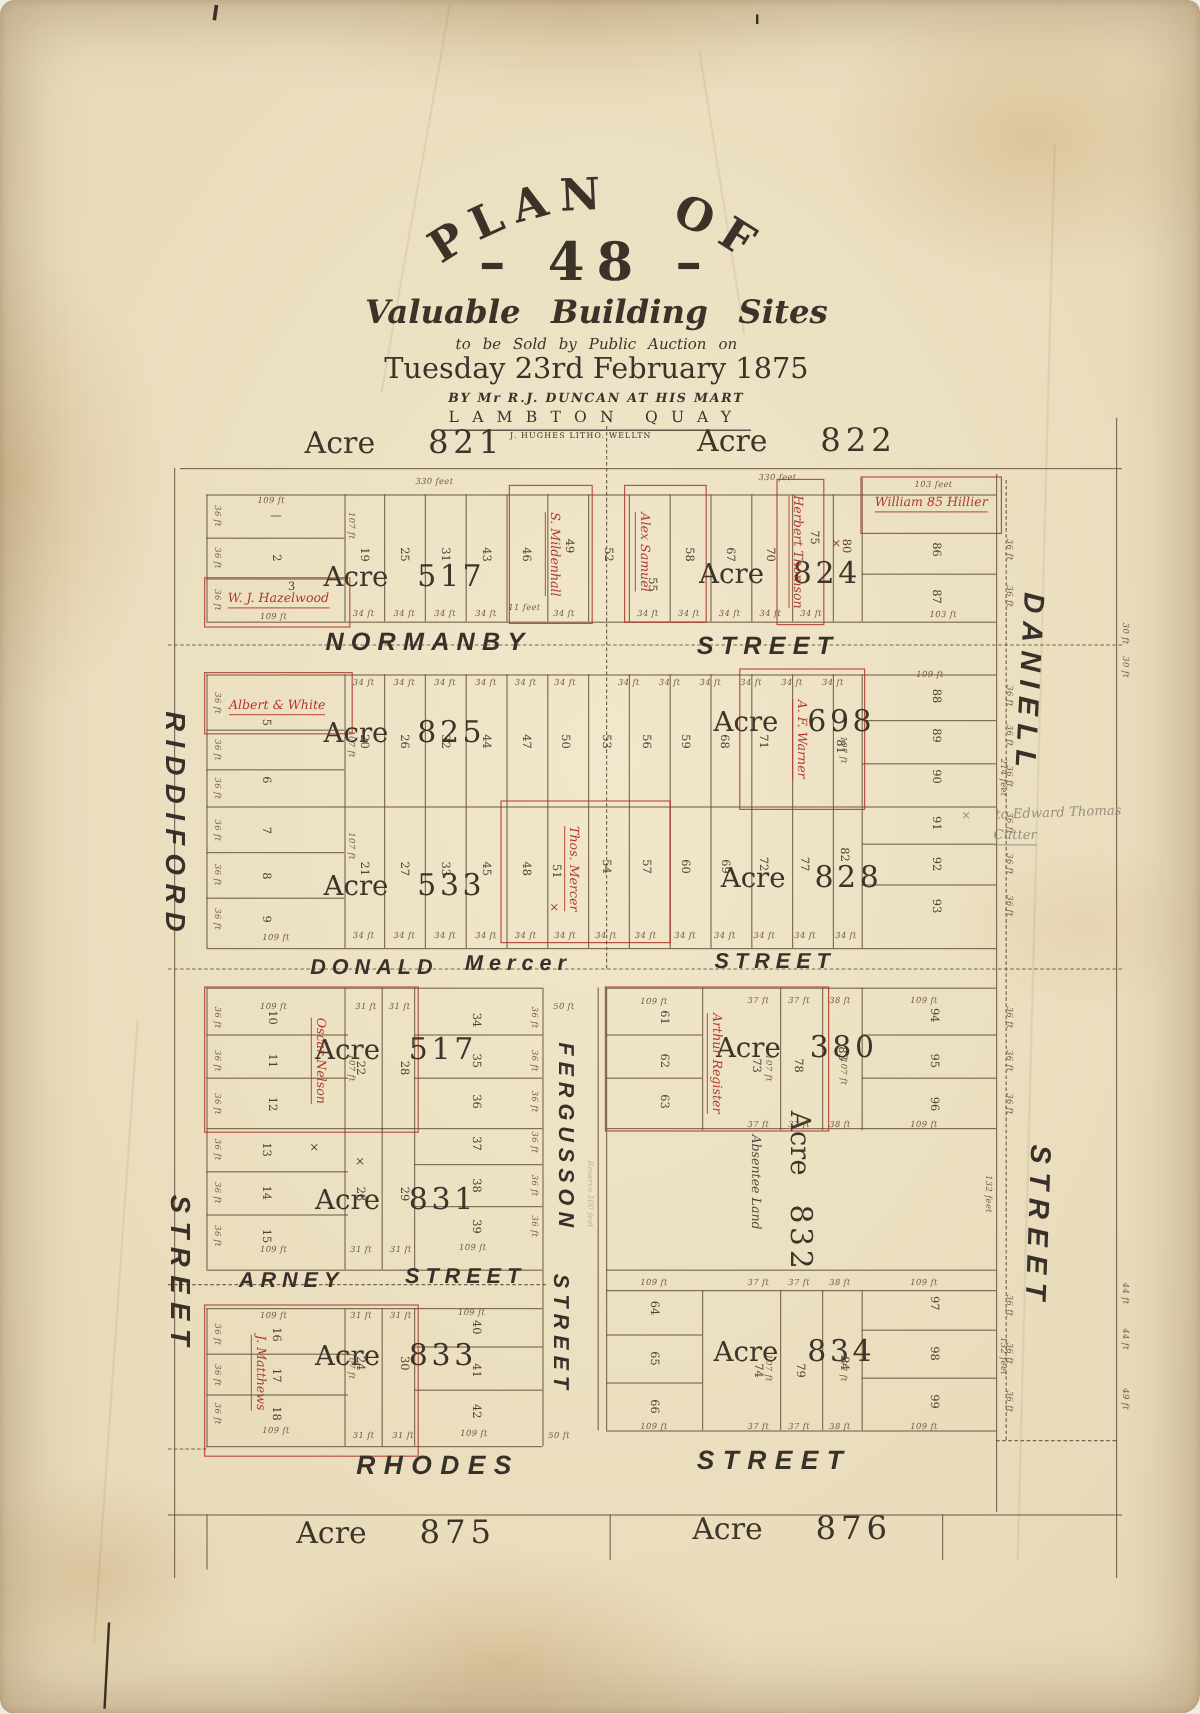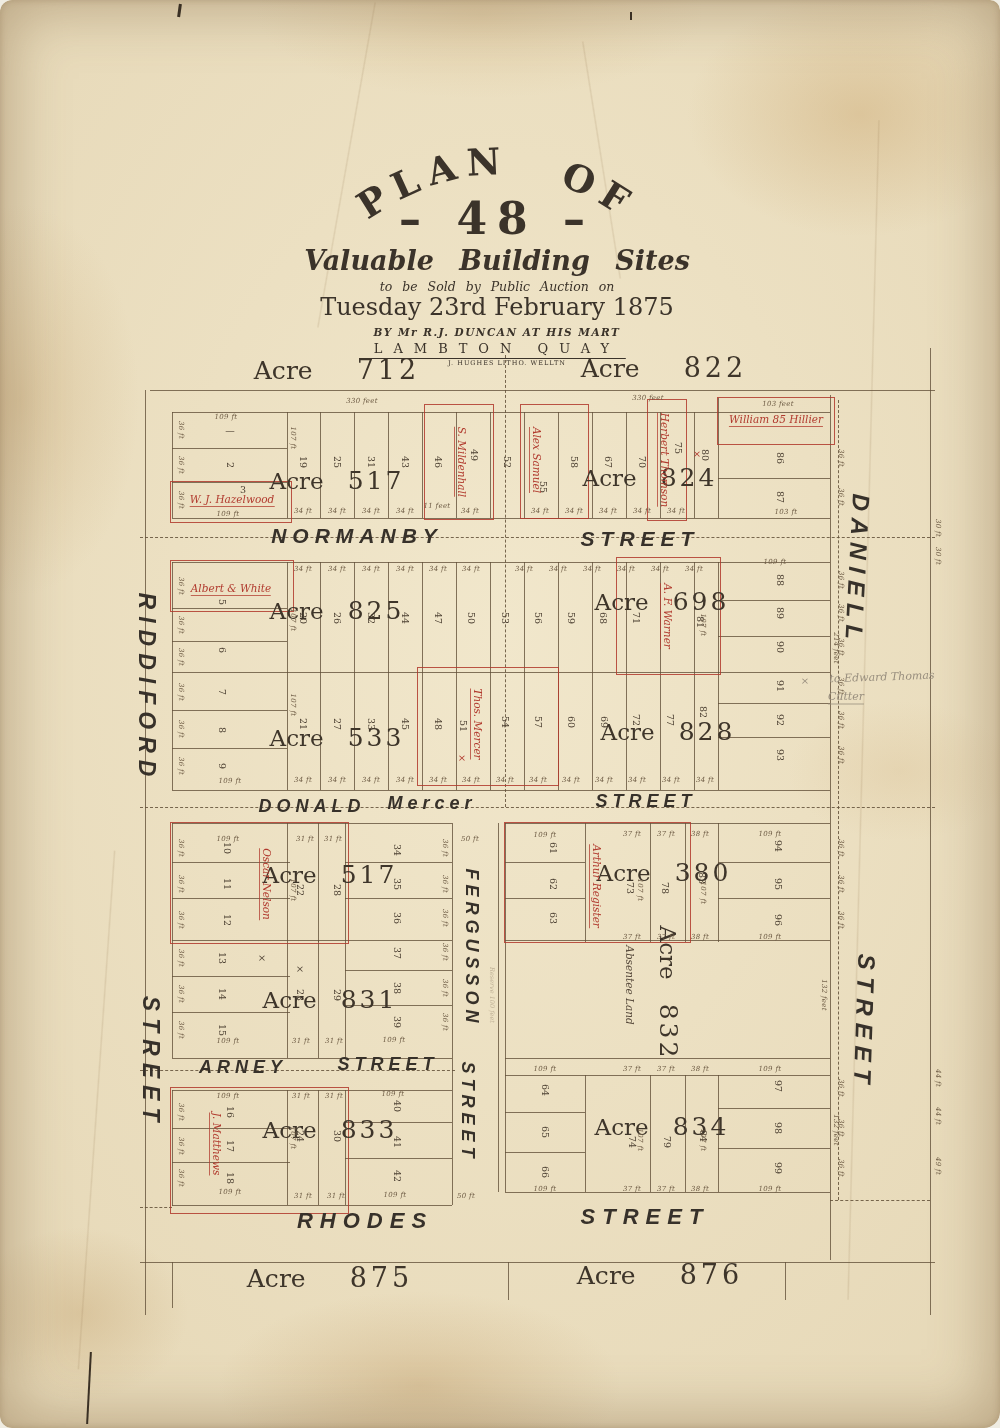--- a/index.html
+++ b/index.html
@@ -43,21 +43,21 @@
   
   .title-el{position:absolute;color:#3b332a;white-space:nowrap;transform:translateX(-50%);}
   .arc{position:absolute;left:332px;top:136px;}
   .arctext{font-family:"DejaVu Serif",serif;font-weight:bold;font-size:37px;fill:#3b332a;letter-spacing:9px;word-spacing:28px;}
   #t99{left:497px;top:193px;font-weight:bold;font-size:44px;letter-spacing:10px;}
   #t1{left:497px;top:245px;font-style:italic;font-weight:bold;font-size:27px;word-spacing:16px;}
   #t2{left:497px;top:279px;font-style:italic;font-size:12.5px;word-spacing:6px;}
   #t3{left:497px;top:293px;font-size:24px;}
   #t4{left:497px;top:326px;font-style:italic;font-weight:bold;font-size:10.5px;letter-spacing:1.5px;}
   #t5{left:497px;top:341px;font-size:13px;letter-spacing:11px;border-bottom:1.5px solid #3b332a;padding:0 6px 2px 6px;}
-  #t6{left:507px;top:359px;font-size:6.5px;letter-spacing:1px;}
+  #t6{left:484px;top:359px;font-size:6.5px;letter-spacing:1px;}
 </style>
 </head>
 <body>
 
 <div class="screen">
 
   <div class="crease" style="left:345px;top:0;height:330px;transform:rotate(10deg);"></div>
   <div class="crease" style="left:862px;top:120px;height:1180px;transform:rotate(1.5deg);"></div>
   <div class="crease" style="left:95px;top:850px;height:520px;transform:rotate(4deg);"></div>
   <div class="crease" style="left:600px;top:40px;height:240px;transform:rotate(-9deg);"></div>
@@ -293,21 +293,21 @@
       <div class="lot" style="left: 545px; top: 1132px; transform: translate(-50%, -50%) rotate(90deg);">65</div>
       <div class="lot" style="left: 545px; top: 1172px; transform: translate(-50%, -50%) rotate(90deg);">66</div>
       <div class="lot" style="left: 632px; top: 1142px; transform: translate(-50%, -50%) rotate(90deg);">74</div>
       <div class="lot" style="left: 667px; top: 1142px; transform: translate(-50%, -50%) rotate(90deg);">79</div>
       <div class="lot" style="left: 703px; top: 1136px; transform: translate(-50%, -50%) rotate(90deg);">84</div>
       <div class="lot" style="left: 778px; top: 1086px; transform: translate(-50%, -50%) rotate(90deg);">97</div>
       <div class="lot" style="left: 778px; top: 1128px; transform: translate(-50%, -50%) rotate(90deg);">98</div>
       <div class="lot" style="left: 778px; top: 1168px; transform: translate(-50%, -50%) rotate(90deg);">99</div>
       <div class="acre big" style="left: 337px; top: 369px; transform: translate(-50%, -50%);">
         <span class="aw">Acre</span>
-        <span class="an">712</span>
+        <span class="an">821</span>
       </div>
       <div class="acre big" style="left: 664px; top: 367px; transform: translate(-50%, -50%);">
         <span class="aw">Acre</span>
         <span class="an">822</span>
       </div>
       <div class="acre" style="left: 337px; top: 480px; transform: translate(-50%, -50%);">
         <span class="aw">Acre</span>
         <span class="an">517</span>
       </div>
       <div class="acre" style="left: 650px; top: 477px; transform: translate(-50%, -50%);">

